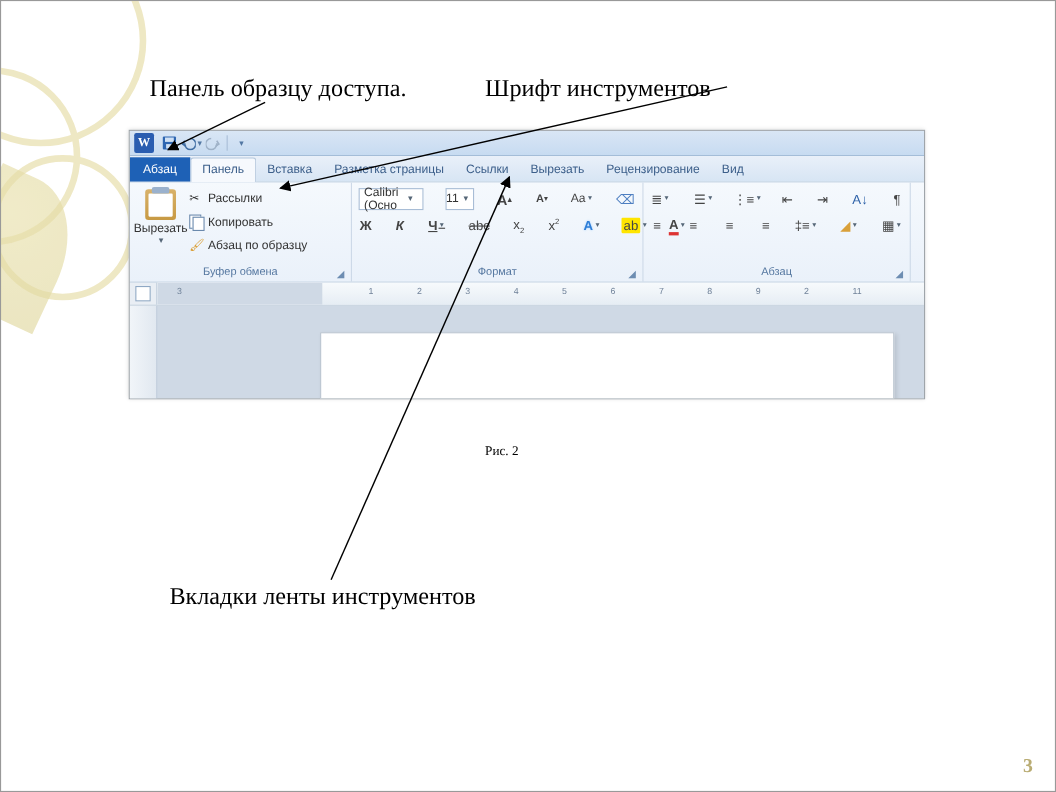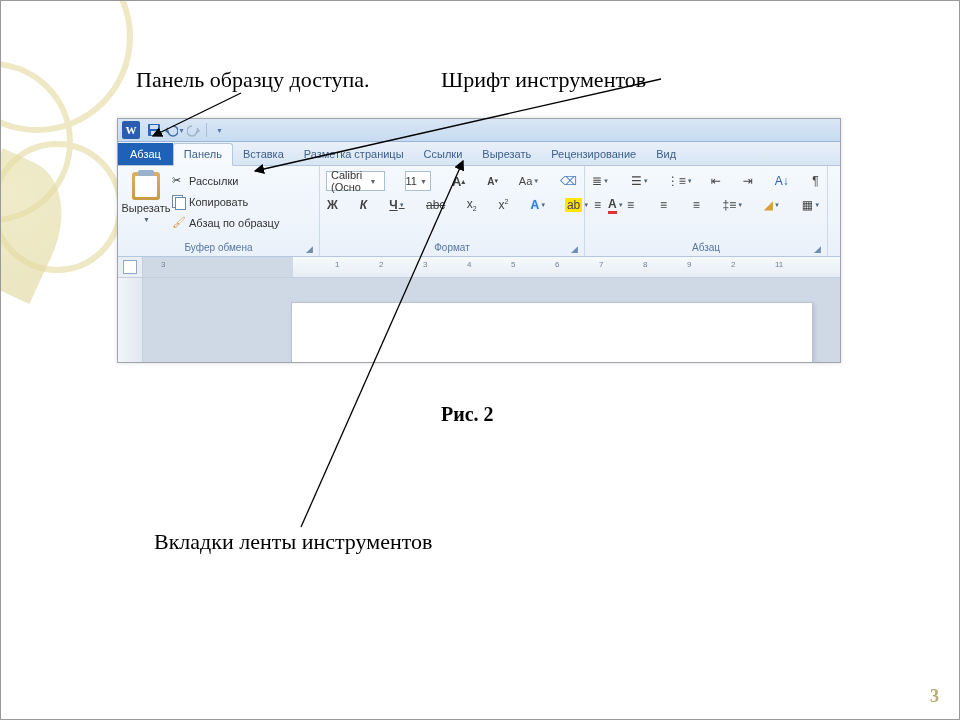--- a/index.html
+++ b/index.html
@@ -21,21 +21,21 @@
   .r1{width:180px;height:180px;left:10px;top:10px;border-color:#ded28b;}
   .r2{width:150px;height:150px;left:-20px;top:130px;border-color:#e9e0a8;}
   .r3{width:120px;height:120px;left:60px;top:210px;border-color:#f0e9bf;}
   .leaf{position:absolute;left:40px;top:230px;width:90px;height:130px;
         background:radial-gradient(circle at 30% 30%,#dcd07f,#cfc26b);
         border-radius:0 60% 0 60%/0 60% 0 60%;
         transform:rotate(25deg);opacity:.65;}
   
   .anno{position:absolute;font-size:22px;color:#000;white-space:nowrap;}
   
-  .caption{position:absolute;font-weight:bold;font-size:20px;}
+  .caption{position:absolute;font-weight:normal;font-size:12px;}
   
   .pgnum{position:absolute;right:20px;bottom:12px;font-weight:bold;color:#b9ac73;font-size:18px;}
   
   .word{
     position:absolute;left:116px;top:117px;width:722px;height:243px;
     background:#fff;border:1px solid #9fa5aa;
     font-family:"Segoe UI",Tahoma,sans-serif;font-size:11px;color:#333;
     box-shadow:0 0 4px rgba(0,0,0,.15);
     overflow:hidden;
   }

